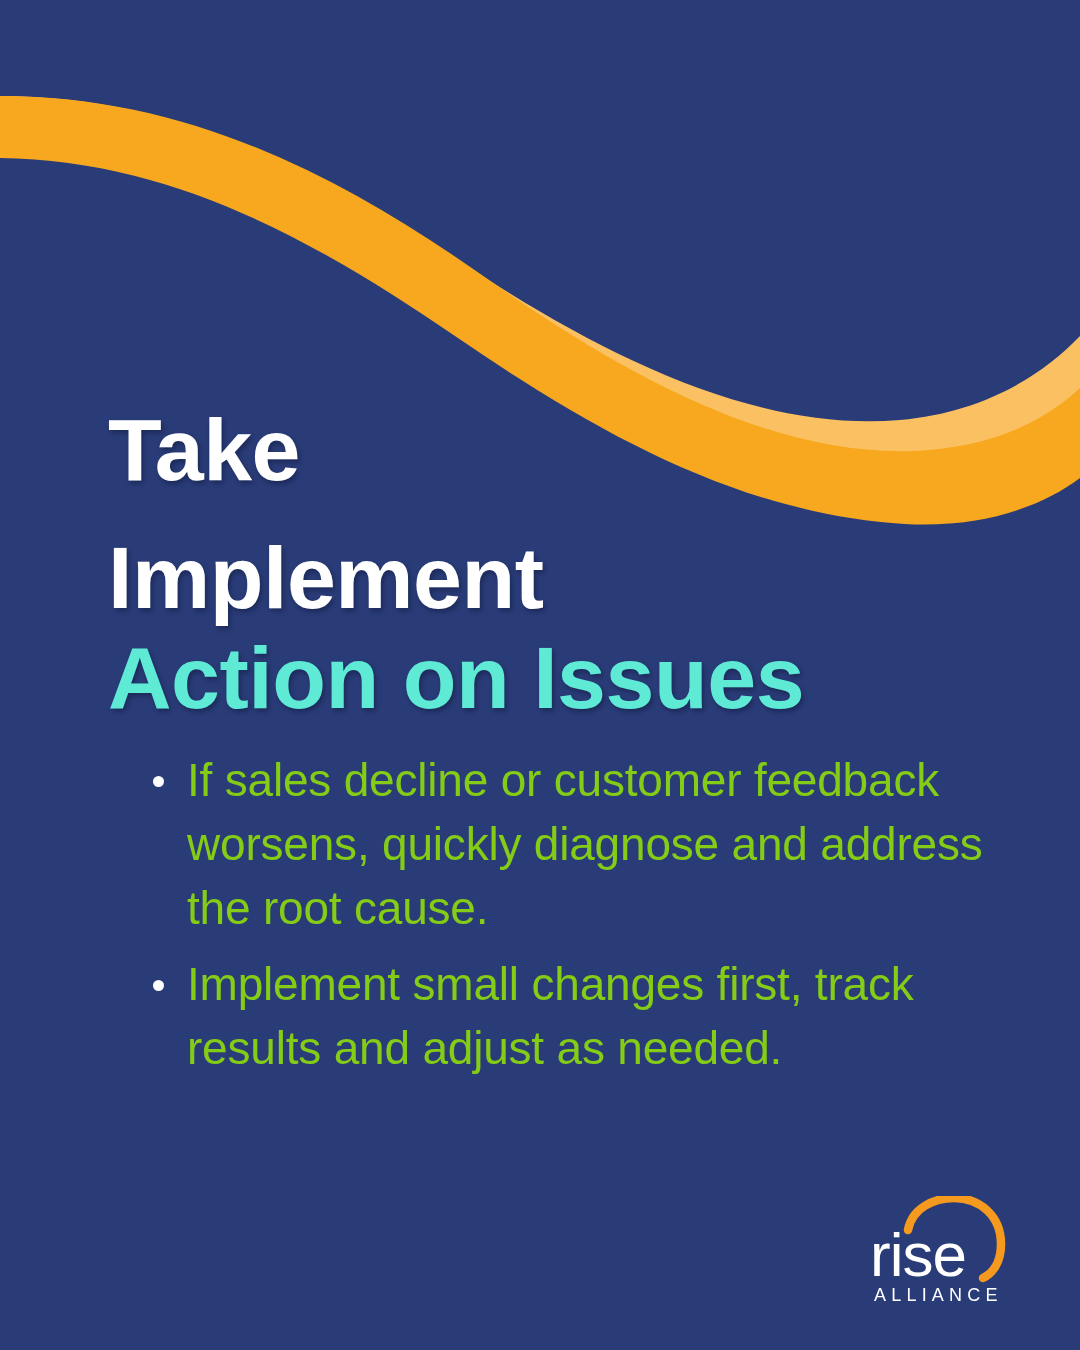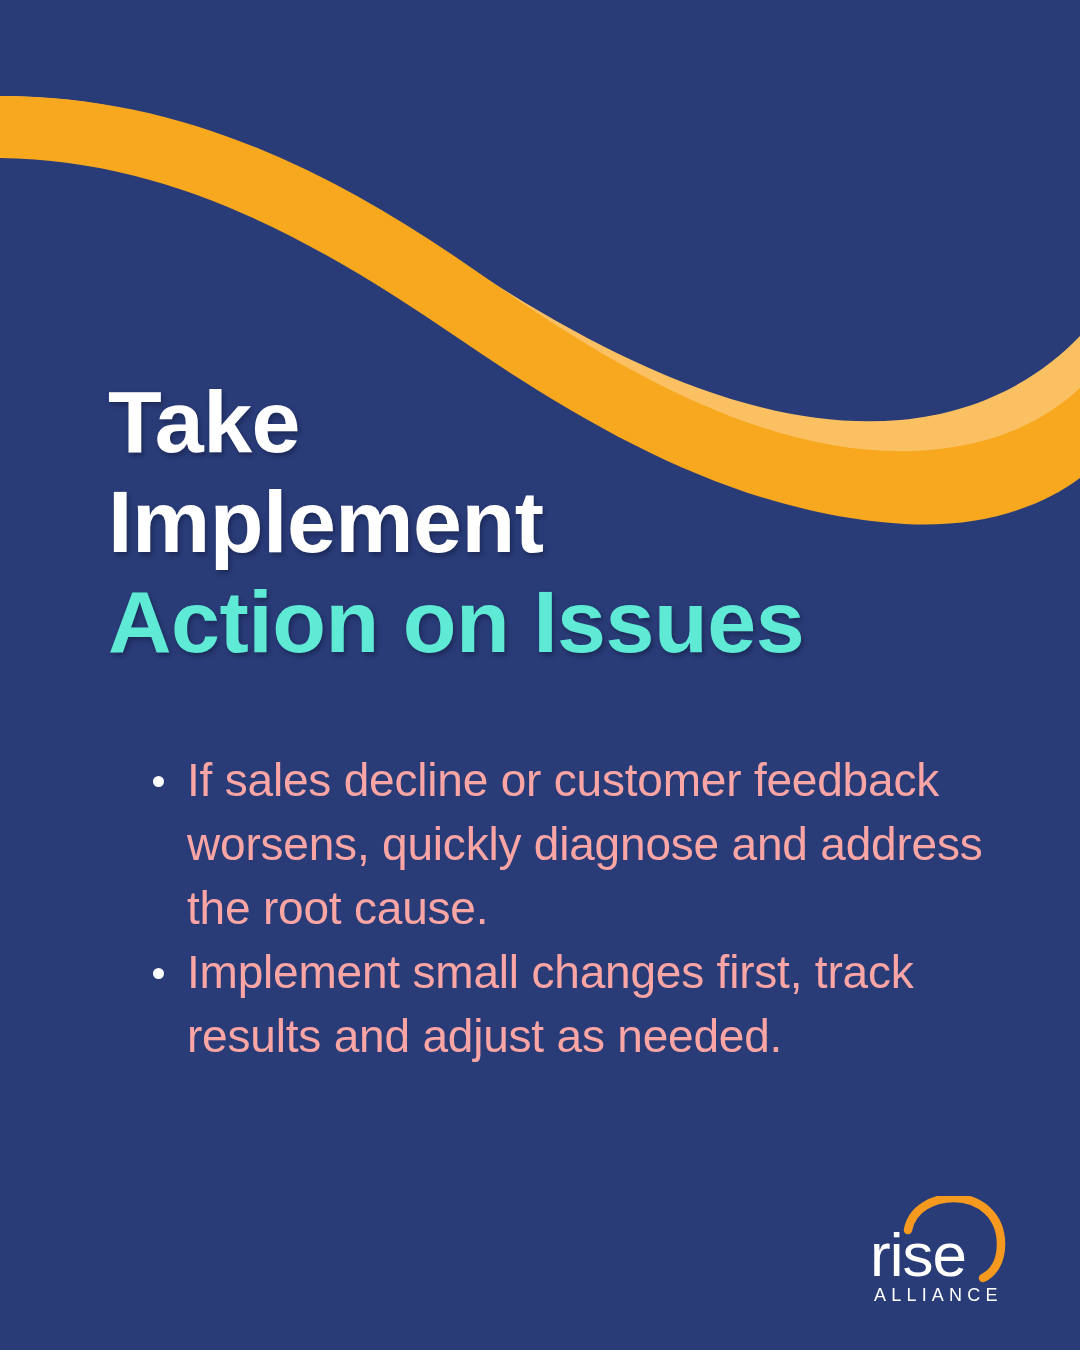--- a/index.html
+++ b/index.html
@@ -39,46 +39,46 @@
   .hl-line {
     display: block;
     font-family: "Liberation Sans", sans-serif;
     font-weight: 700;
     font-size: 88px;
     line-height: 100px;
     letter-spacing: -0.5px;
     white-space: nowrap;
     text-shadow: 2px 3px 5px rgba(12, 20, 50, 0.45);
   }
-  .hl-white { color: #ffffff; }
+  .hl-white { color: #ffffff; margin-top: 28px; }
   .hl-accent { color: #5eead4; }
 
   
   #bullets {
     position: absolute;
     left: 146px;
     top: 748px;
     width: 840px;
     margin: 0;
     padding: 0;
     list-style: none;
   }
   .bullet-item {
     position: relative;
     display: block;
     padding-left: 41px;
     margin: 0 0 0 0;
-    color: #fca5a5;
+    color: #84cc16;
     font-family: "Liberation Sans", sans-serif;
     font-weight: 400;
     font-size: 46px;
     line-height: 64px;
     letter-spacing: -0.2px;
   }
-  .bullet-item + .bullet-item { margin-top: 0px; }
+  .bullet-item + .bullet-item { margin-top: 12px; }
   .bullet-dot {
     position: absolute;
     left: 7px;
     top: 28px;
     width: 11px;
     height: 11px;
     border-radius: 50%;
     background: #ffffff;
   }
   .bullet-text { display: inline; }

